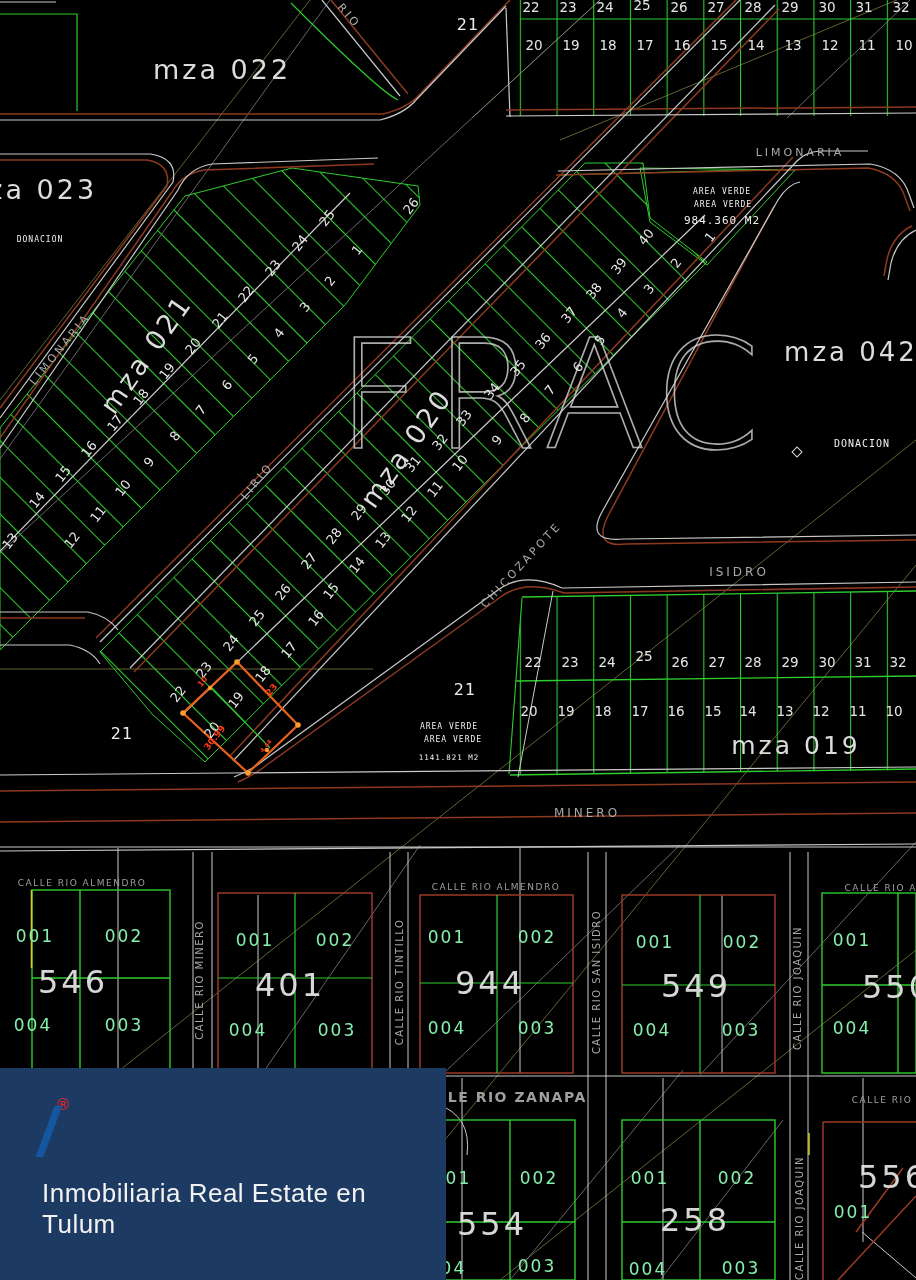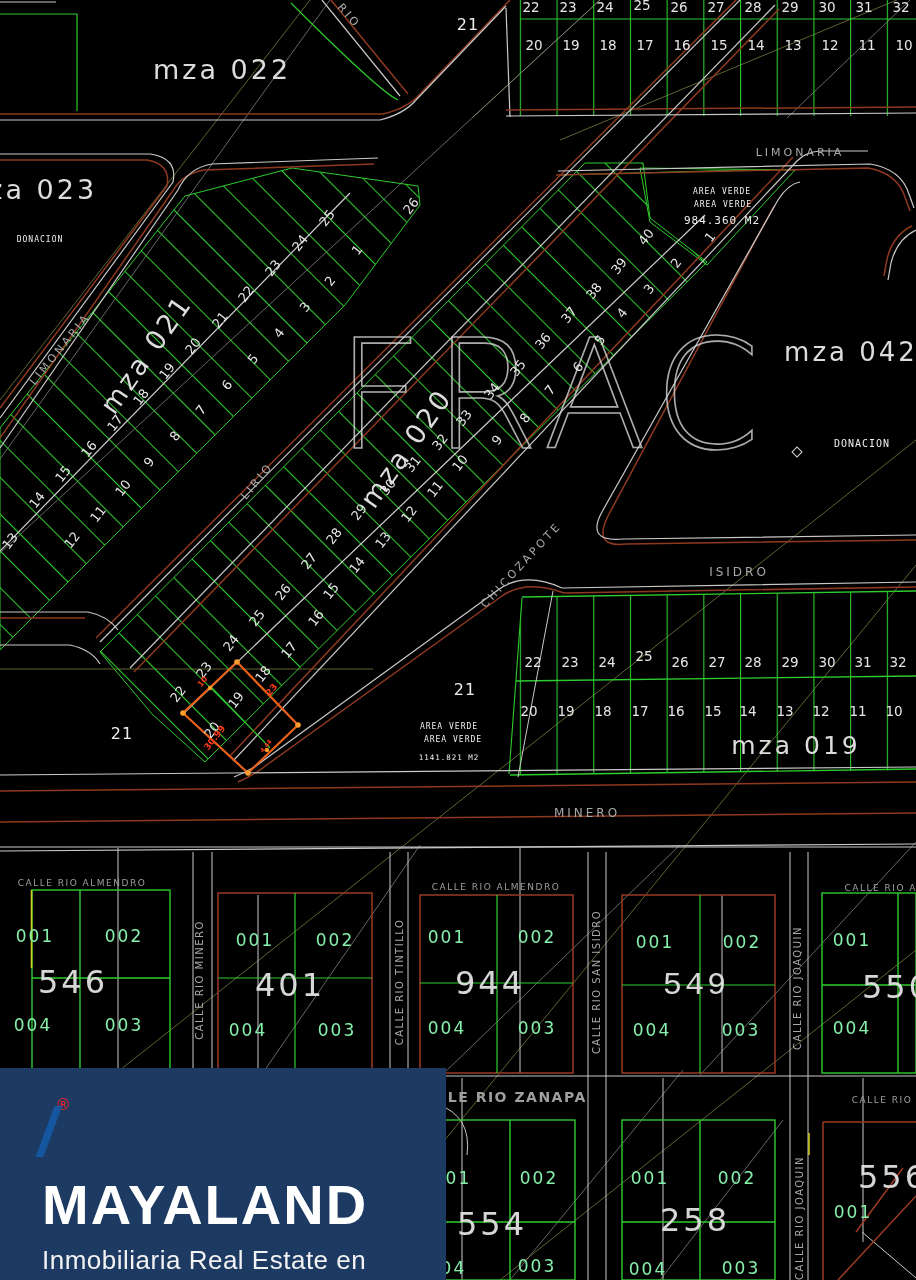--- a/index.html
+++ b/index.html
@@ -352,21 +352,21 @@
       <span class="lbl street-b" style="left: 500px; top: 1097px; font-size: 14px; font-weight: bold;">CALLE RIO ZANAPA</span>
       <span class="lbl street-b" style="left: 888px; top: 1100px; font-size: 9px;">CALLE RIO Z</span>
       <span class="lbl street-v" style="left: 200px; top: 980px; font-size: 10px; transform: translate(-50%, -50%) rotate(-90deg);">CALLE RIO MINERO</span>
       <span class="lbl street-v" style="left: 400px; top: 982px; font-size: 10px; transform: translate(-50%, -50%) rotate(-90deg);">CALLE RIO TINTILLO</span>
       <span class="lbl street-v" style="left: 597px; top: 982px; font-size: 10px; transform: translate(-50%, -50%) rotate(-90deg);">CALLE RIO SAN ISIDRO</span>
       <span class="lbl street-v" style="left: 798px; top: 988px; font-size: 10px; transform: translate(-50%, -50%) rotate(-90deg);">CALLE RIO JOAQUIN</span>
       <span class="lbl street-v" style="left: 800px; top: 1218px; font-size: 10px; transform: translate(-50%, -50%) rotate(-90deg);">CALLE RIO JOAQUIN</span>
       <span class="lbl blockid" style="left: 73px; top: 982px; font-size: 32px;">546</span>
       <span class="lbl blockid" style="left: 290px; top: 985px; font-size: 32px;">401</span>
       <span class="lbl blockid" style="left: 490px; top: 983px; font-size: 32px;">944</span>
-      <span class="lbl blockid" style="left: 696px; top: 986px; font-size: 32px; font-family: Liberation Mono, monospace;">549</span>
+      <span class="lbl blockid" style="left: 696px; top: 986px; font-size: 32px;">549</span>
       <span class="lbl blockid" style="left: 897px; top: 987px; font-size: 32px;">550</span>
       <span class="lbl blockid" style="left: 492px; top: 1224px; font-size: 32px;">554</span>
       <span class="lbl blockid" style="left: 695px; top: 1220px; font-size: 32px;">258</span>
       <span class="lbl blockid" style="left: 893px; top: 1177px; font-size: 32px;">556</span>
       <span class="lbl lot" style="left: 35px; top: 936px; font-size: 17px;">001</span>
       <span class="lbl lot" style="left: 124px; top: 936px; font-size: 17px;">002</span>
       <span class="lbl lot" style="left: 33px; top: 1025px; font-size: 17px;">004</span>
       <span class="lbl lot" style="left: 124px; top: 1025px; font-size: 17px;">003</span>
       <span class="lbl lot" style="left: 255px; top: 940px; font-size: 17px;">001</span>
       <span class="lbl lot" style="left: 335px; top: 940px; font-size: 17px;">002</span>
@@ -392,18 +392,17 @@
       <span class="lbl lot" style="left: 741px; top: 1268px; font-size: 17px;">003</span>
       <span class="lbl lot" style="left: 853px; top: 1212px; font-size: 17px;">001</span>
     </div>
 
   <div id="logo">
     <div class="inner">
       <div class="remax-line">
           <span class="slash">/</span>
           <span class="reg">®</span>
       </div>
-      <div class="mayaland-line">MAYALAND</div>
       <div class="tagline-line">Inmobiliaria Real Estate en Tulum</div>
     </div>
   </div>
 
 </div>
 
 </body></html>

